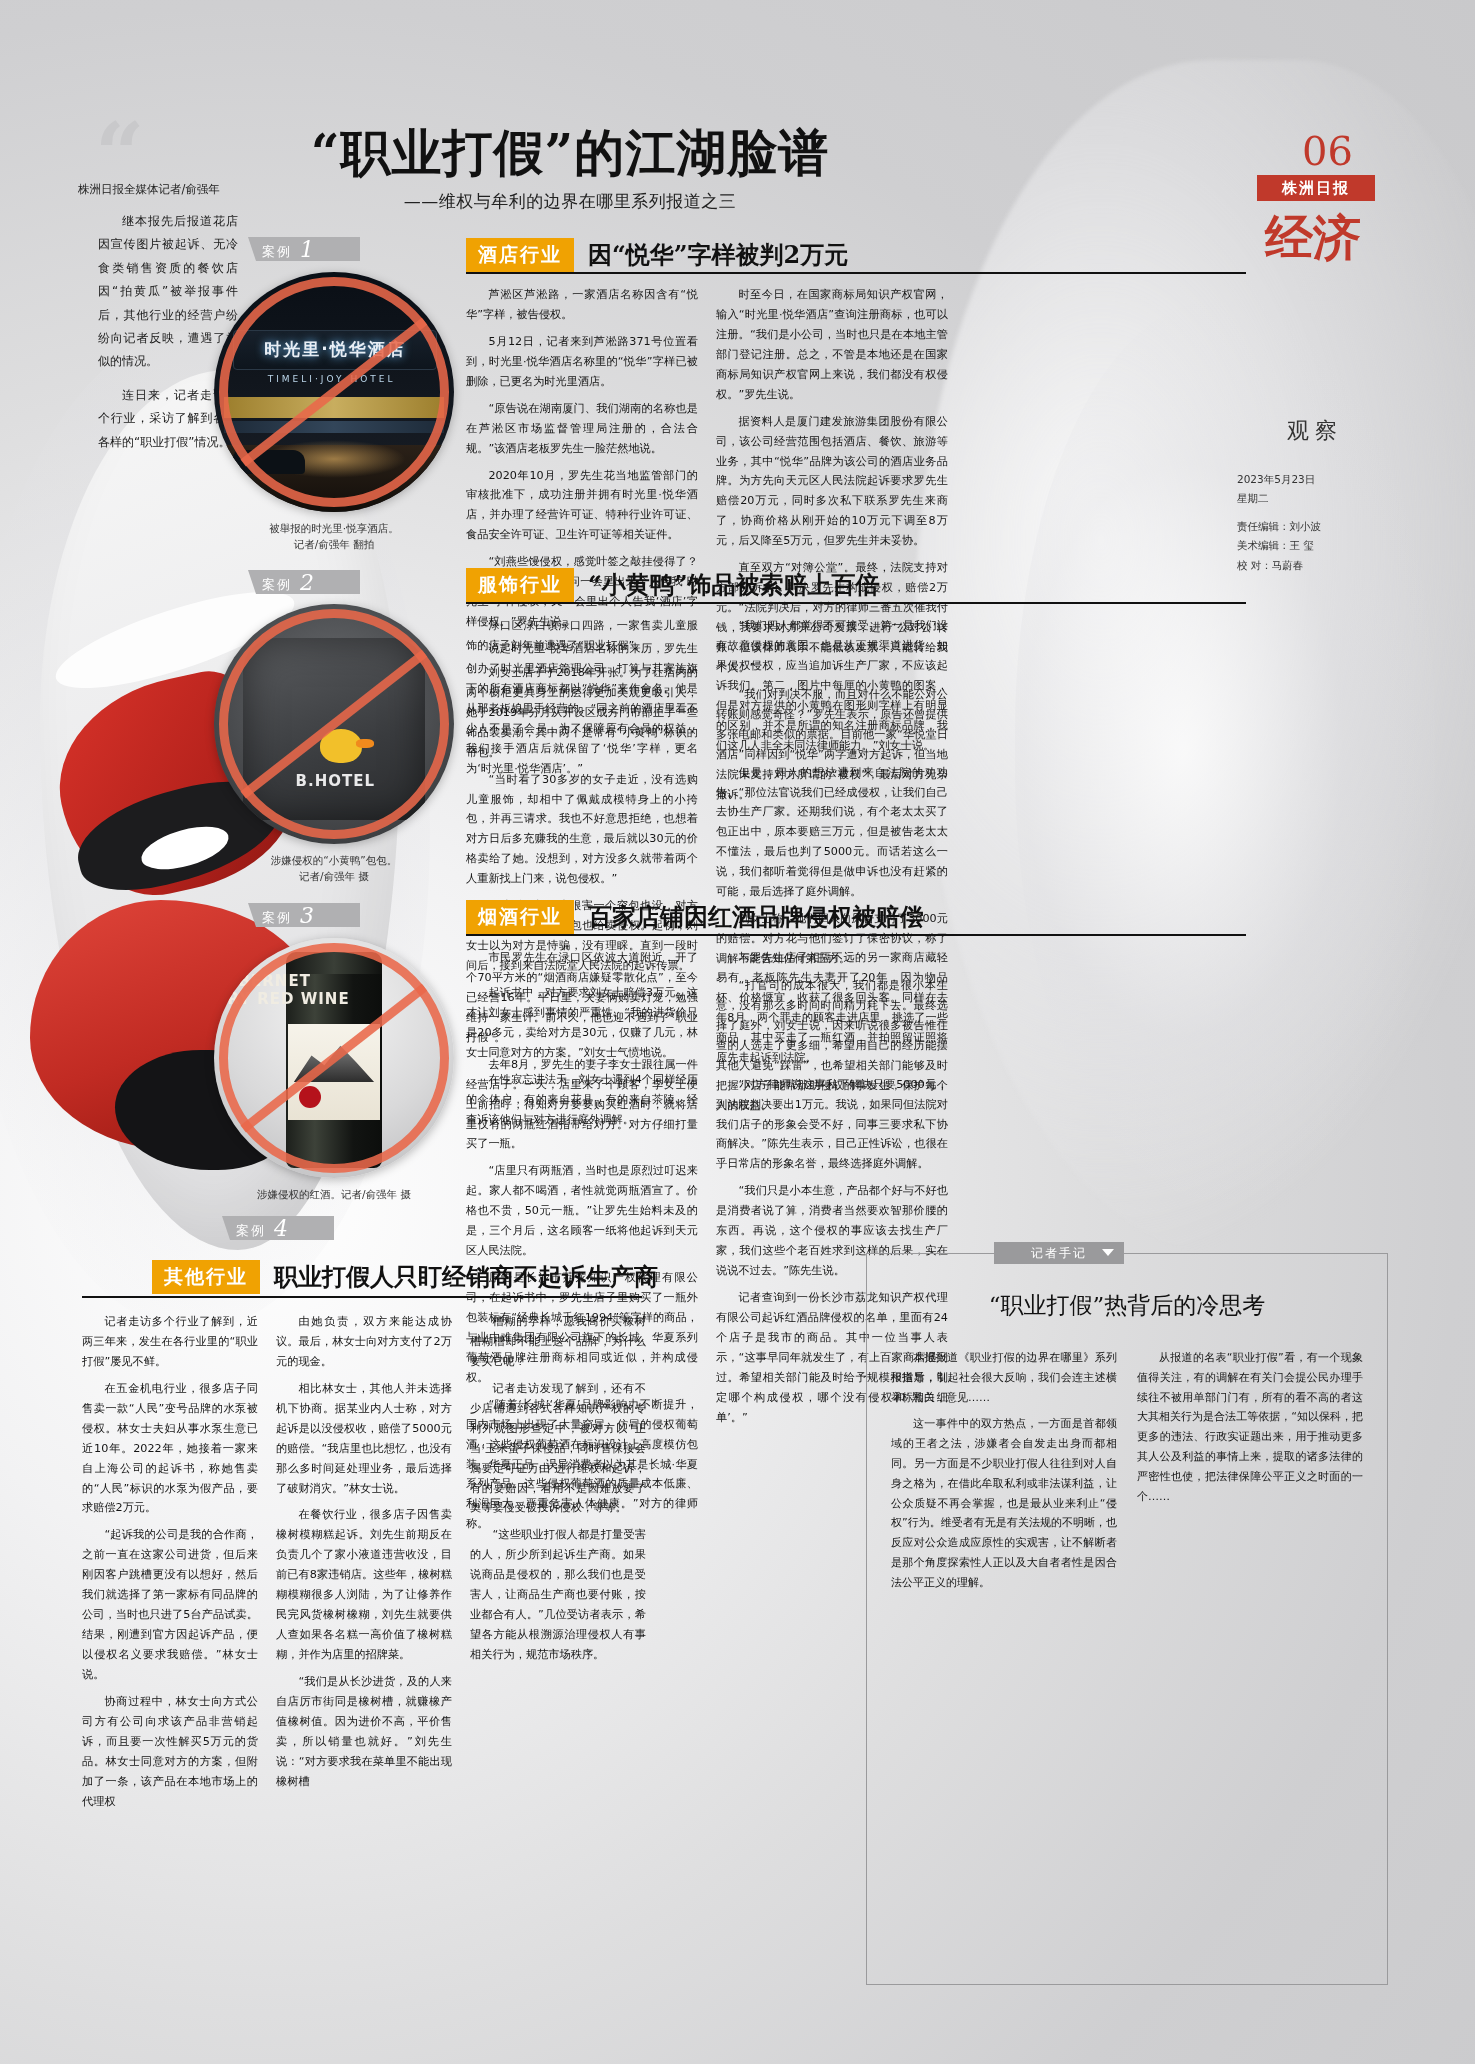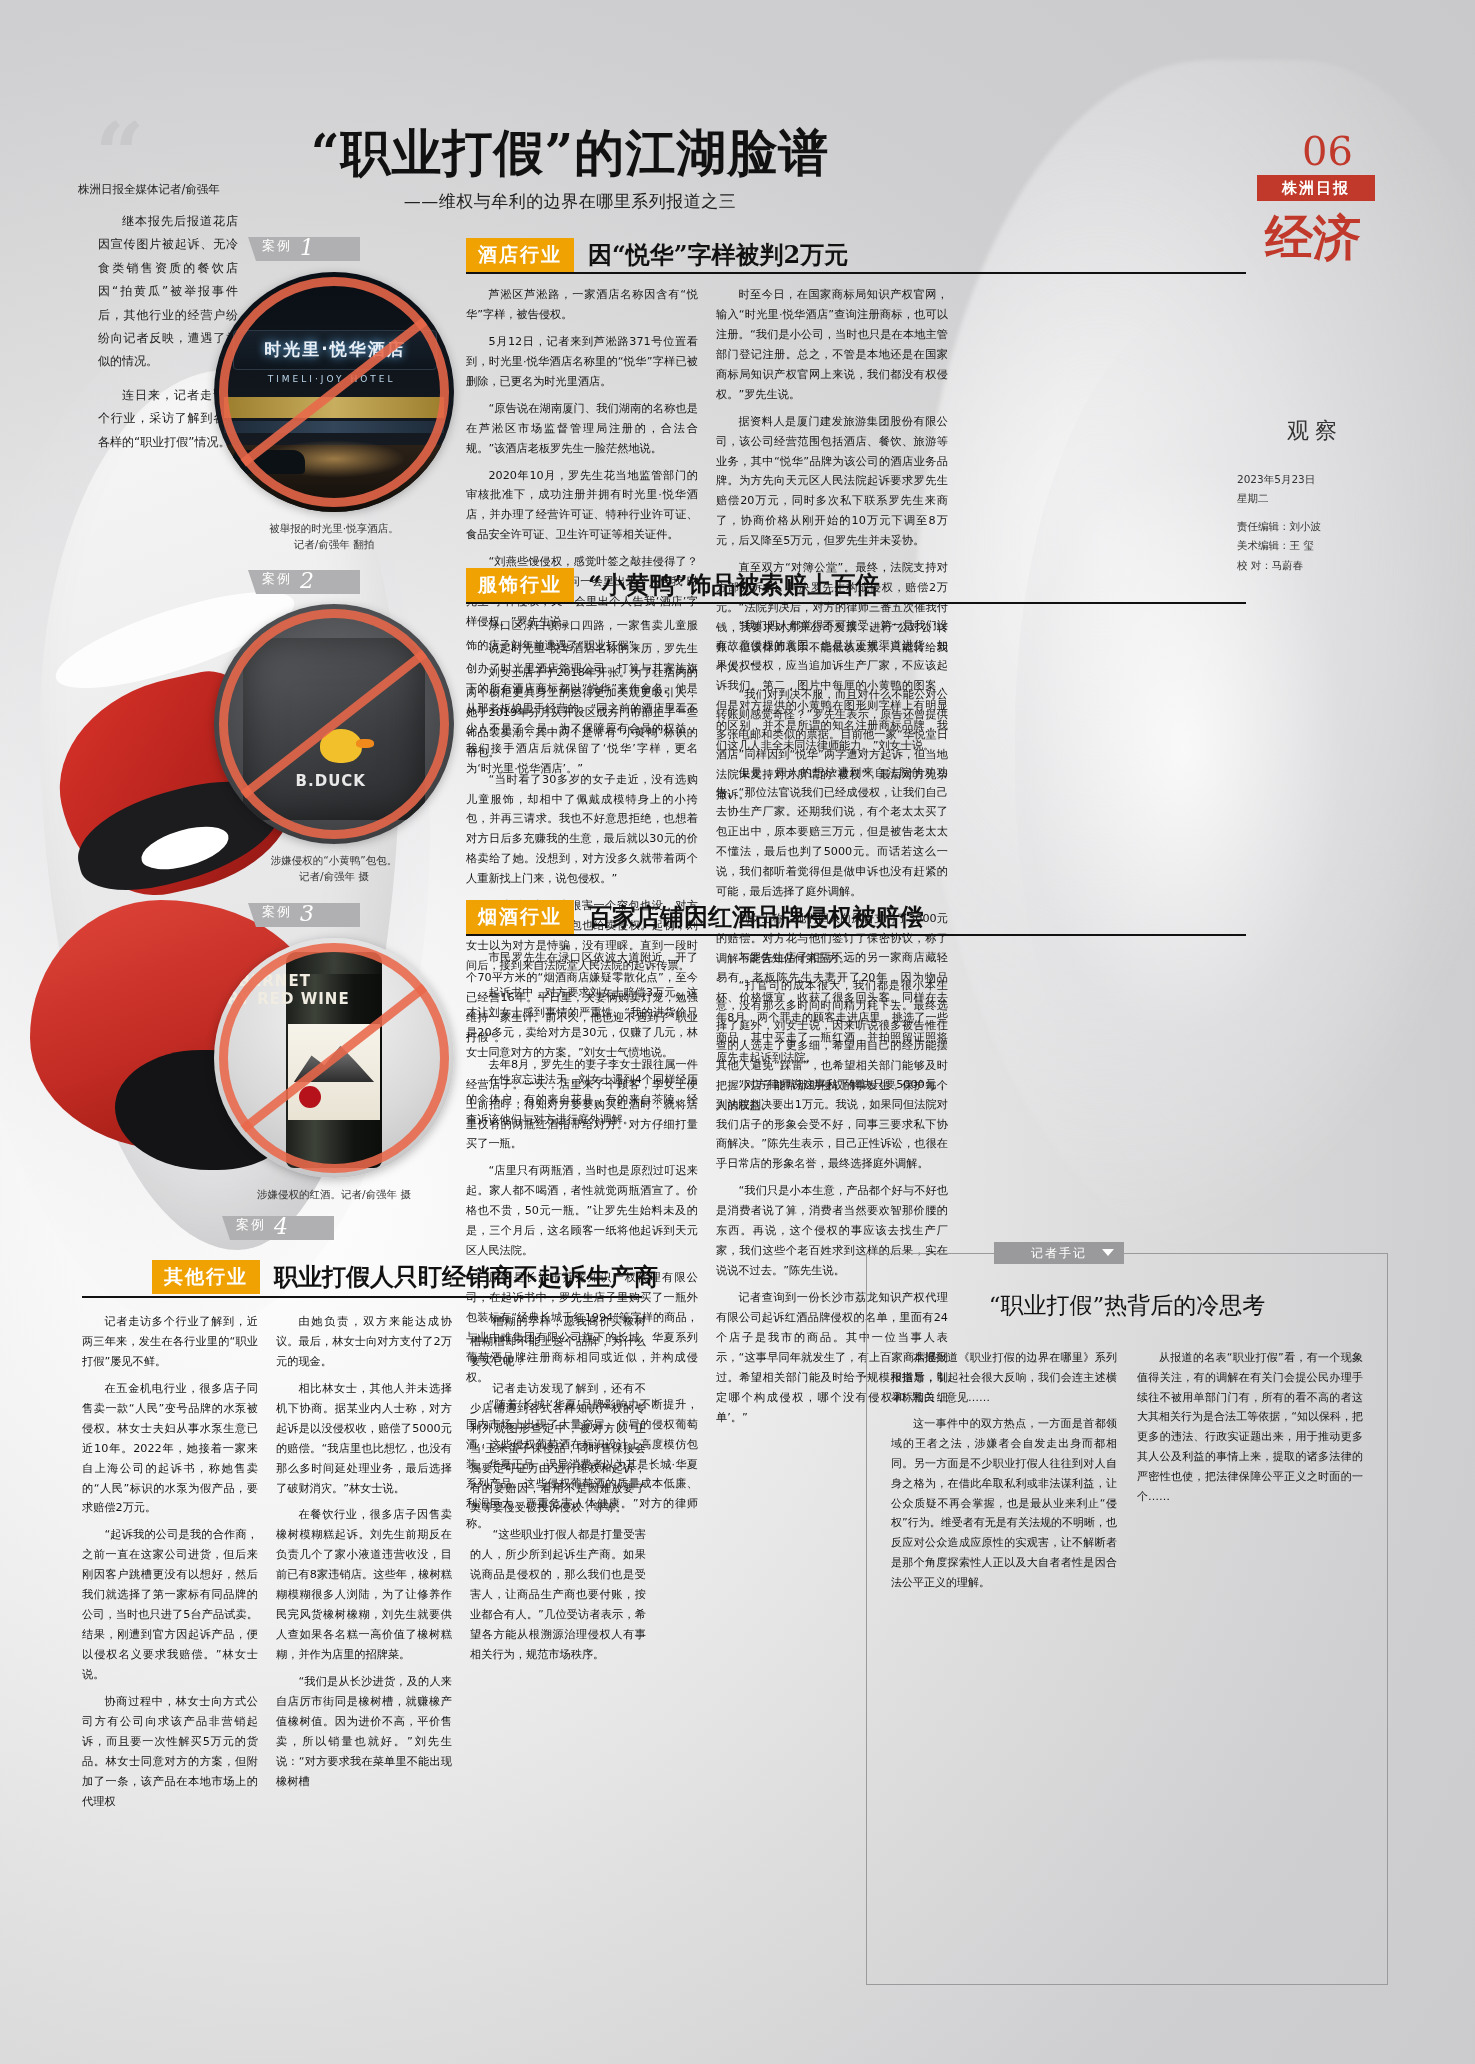--- a/index.html
+++ b/index.html
@@ -119,21 +119,21 @@
     margin-top:21px;
   }
   .colophon{
     position:absolute;right:88px;top:470px;width:150px;text-align:left;
     font-size:10.5px;color:#333;line-height:1.85;
   }
 
   
   .case-badge{
     position:absolute;width:112px;height:24px;background:#b0b0b2;
-    color:#fff;font-size:13px;display:flex;align-items:flex-start;
+    color:#fff;font-size:13px;display:flex;align-items:flex-end;
     padding-left:14px;box-sizing:border-box;letter-spacing:2px;
     clip-path:polygon(0 0,100% 0,100% 100%,8px 100%);
   }
   .case-badge .num{
     font-family:"DejaVu Serif","Liberation Serif",serif;
     font-size:22px;font-style:italic;color:#fff;margin-left:8px;line-height:1;
   }
 
   
   .sec{position:absolute;display:flex;align-items:center;}
@@ -369,21 +369,21 @@
 
   <div class="sec" style="left:466px;top:568px;">
     <span class="tag">服饰行业</span>
     <span class="tt">“小黄鸭”饰品被索赔上百倍</span>
   </div>
   <div class="rule" style="left:466px;top:602px;width:780px;"></div>
 
   <div class="photo p2" style="left:214px;top:604px;width:240px;height:240px;">
     <div class="cloth"></div>
     <div class="duck"></div>
-    <div class="brand">B.DUCK</div>
+    <div class="brand">B.HOTEL</div>
     <div class="ban"></div>
   </div>
   <div class="cap" style="left:214px;top:852px;width:240px;white-space:pre-line;">涉嫌侵权的“小黄鸭”包包。
 记者/俞强年 摄</div>
 
   <div class="col" style="left:466px;top:616px;width:232px;">
     <p>渌口区渌口镇渌口四路，一家售卖儿童服饰的店子刘年前遭遇了“职业打假”。</p>
     <p>刘女士店子于2018年开张。为了让店内的两个橱柜更具身上的层得更加美观更吸引人，她于2019年分月从开设区成方门市部正了一些饰品装卖潮，其中两个是常有“小黄鸭”标识的帘包。</p>
     <p>“当时看了30多岁的女子走近，没有选购儿童服饰，却相中了佩戴成模特身上的小挎包，并再三请求。我也不好意思拒绝，也想着对方日后多充赚我的生意，最后就以30元的价格卖给了她。没想到，对方没多久就带着两个人重新找上门来，说包侵权。”</p>
     <p>那些后，刘女士很害一个帘包也没，对方就诉指着要的小黄鸭包也给卖侵权。起初，刘女士以为对方是恃骗，没有理睬。直到一段时间后，接到来自法院堂人民法院的起诉传票。</p>

